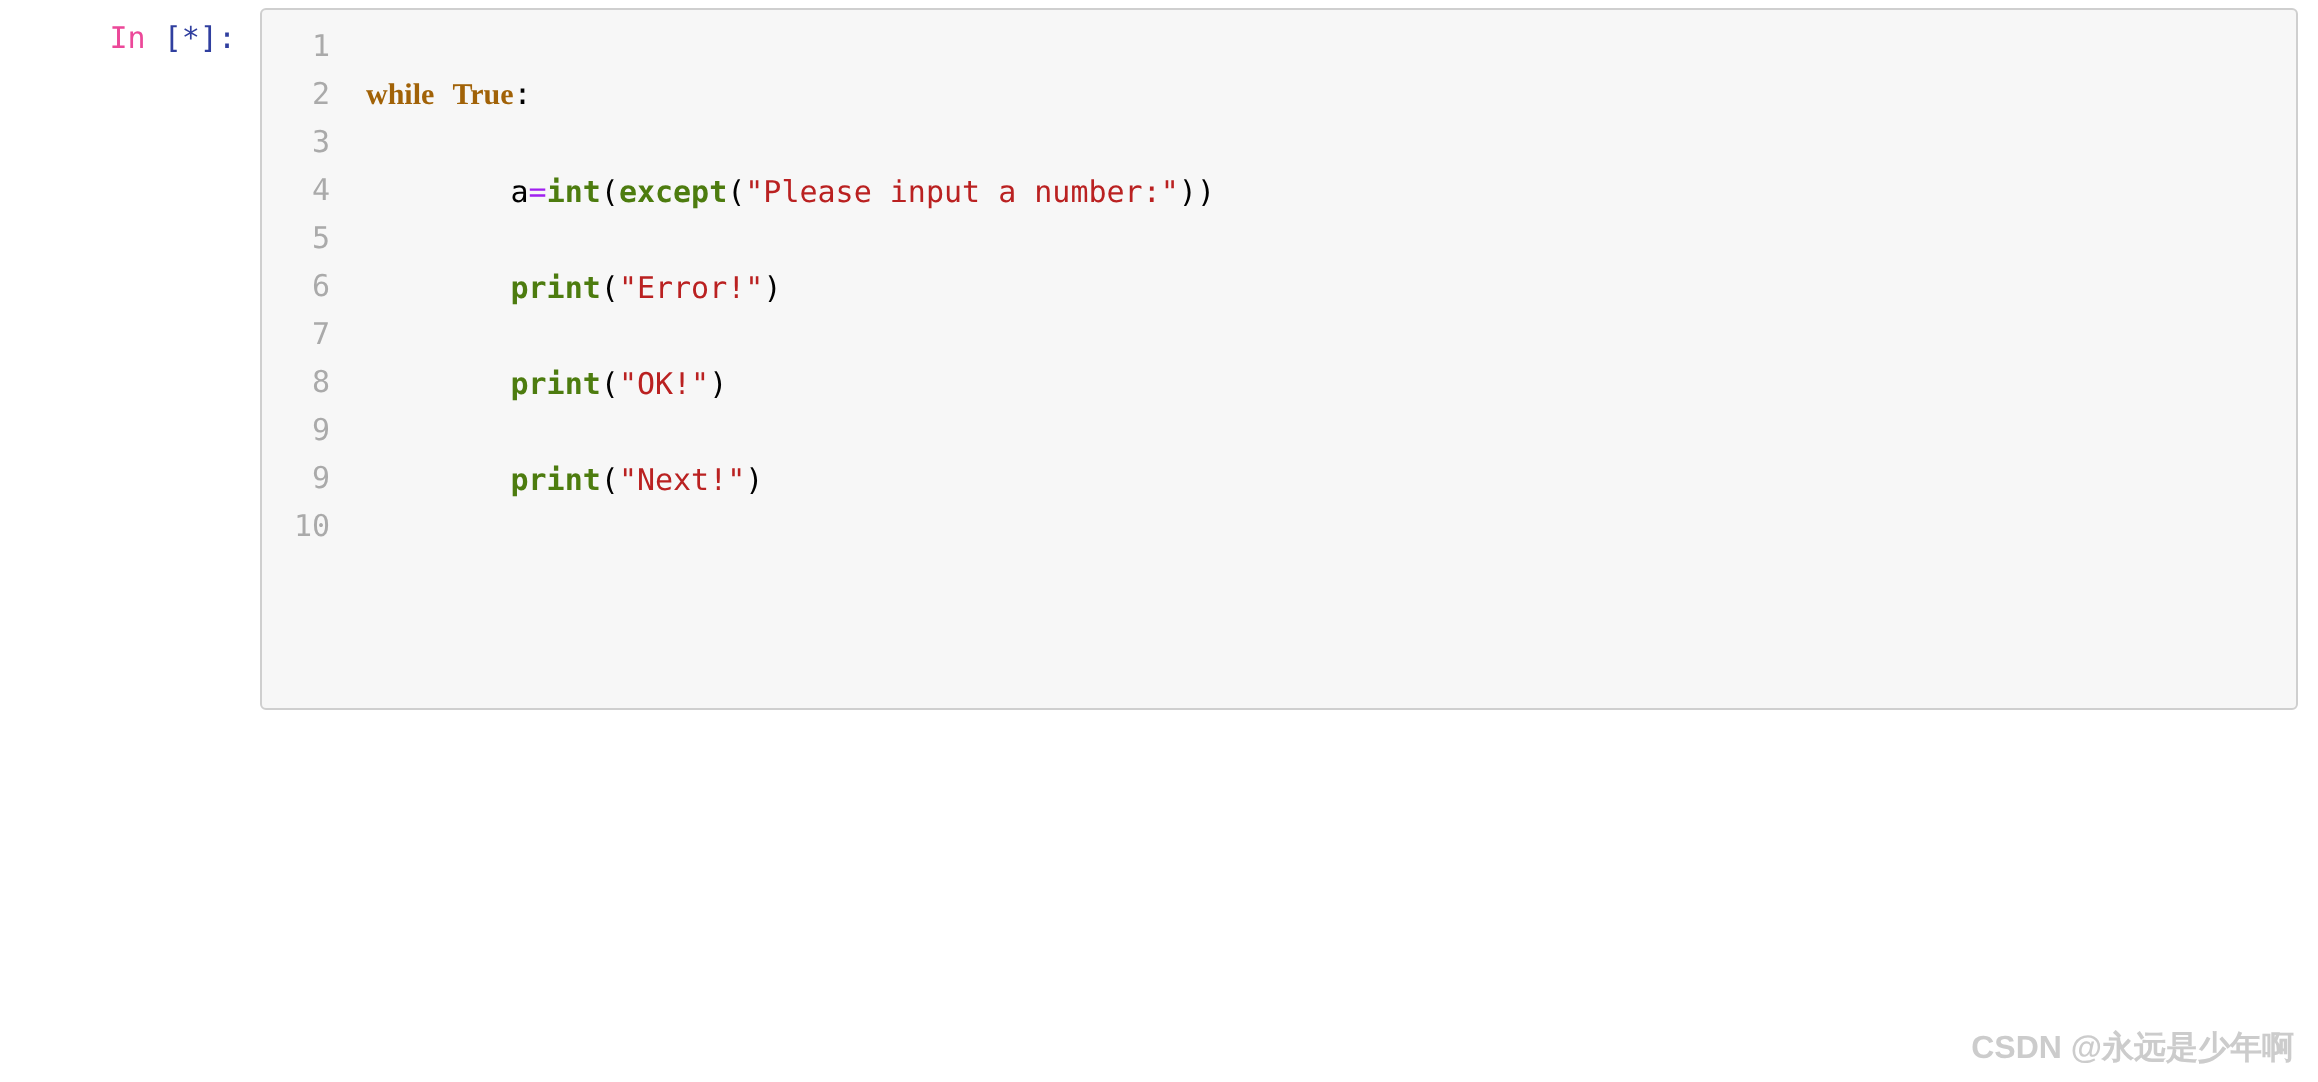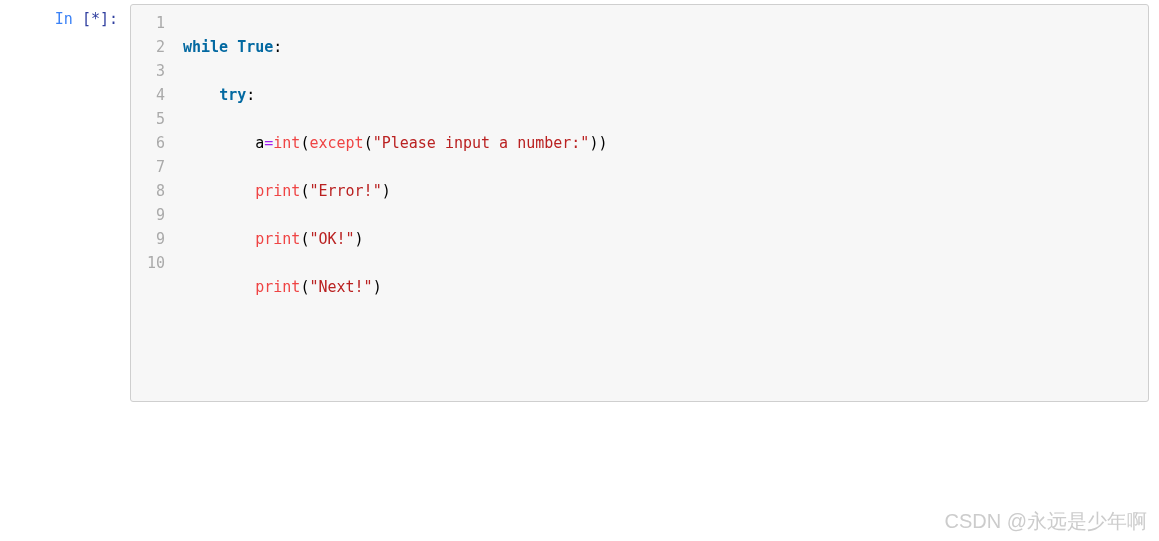--- a/index.html
+++ b/index.html
@@ -16,21 +16,21 @@
       padding: 4px 0;
     }
     .prompt {
       width: 130px;
       text-align: right;
       padding-right: 12px;
       padding-top: 6px;
       font-family: monospace;
       font-size: 15px;
     }
-    .prompt-in { color: #3b82f6; }
+    .prompt-in { color: #ec4899; }
     .prompt-asterisk { color: #303F9F; }
     .input-area {
       flex: 1;
       display: flex;
       border: 1px solid #cfcfcf;
       background: #f7f7f7;
       border-radius: 3px;
       margin-right: 10px;
     }
     .gutter {
@@ -42,34 +42,35 @@
       line-height: 24px;
       user-select: none;
     }
     .code {
       flex: 1;
       padding: 6px 8px;
       font-family: monospace;
       line-height: 24px;
       white-space: pre;
     }
-    .kw { color: #0369a1; font-weight: bold; }
+    .kw { color: #a16207; font-weight: bold; font-family: Liberation Serif, serif; }
     .num { color: #008000; }
-    .builtin { color: #ef4444; }
+    .builtin { color: #4d7c0f; font-weight: bold; }
     .str { color: #BA2121; }
     .op { color: #A020F0; }
     .paren { color: #000; }
     .name { color: #000; }
     .watermark {
       position: absolute;
       bottom: 6px;
       right: 12px;
       color: #ccc;
       font-family: sans-serif;
-      font-size: 20px;
+      font-size: 16px;
+      font-weight: bold;
     }
   </style>
 </head>
 <body>
 
 <div class="cell">
   <div class="prompt">
     <span class="prompt-in">In </span><span class="prompt-asterisk">[*]:</span>
   </div>
   <div class="input-area">
@@ -81,21 +82,20 @@
       <div>5</div>
       <div>6</div>
       <div>7</div>
       <div>8</div>
       <div>9</div>
       <div>9</div>
       <div>10</div>
     </div>
     <div class="code">
 <div><span class="kw">while</span><span> </span><span class="kw">True</span><span>:</span></div>
-<div><span>    </span><span class="kw">try</span><span>:</span></div>
 <div><span>        </span><span class="name">a</span><span class="op">=</span><span class="builtin">int</span><span class="paren">(</span><span class="builtin">except</span><span class="paren">(</span><span class="str">"Please input a number:"</span><span class="paren">)</span><span class="paren">)</span></div>
 <div><span>        </span><span class="builtin">print</span><span class="paren">(</span><span class="str">"Error!"</span><span class="paren">)</span></div>
 <div><span>        </span><span class="builtin">print</span><span class="paren">(</span><span class="str">"OK!"</span><span class="paren">)</span></div>
 <div><span>        </span><span class="builtin">print</span><span class="paren">(</span><span class="str">"Next!"</span><span class="paren">)</span></div>
 <div> </div>
     </div>
   </div>
 </div>
 
 <div class="watermark">CSDN @永远是少年啊</div>

